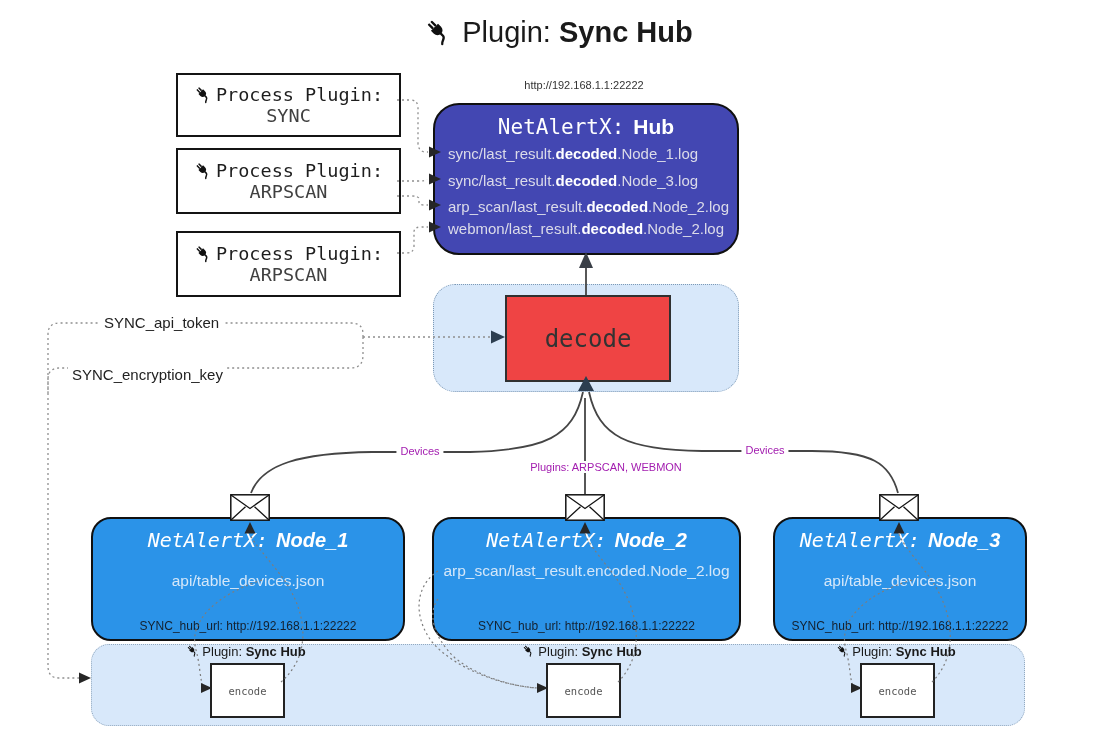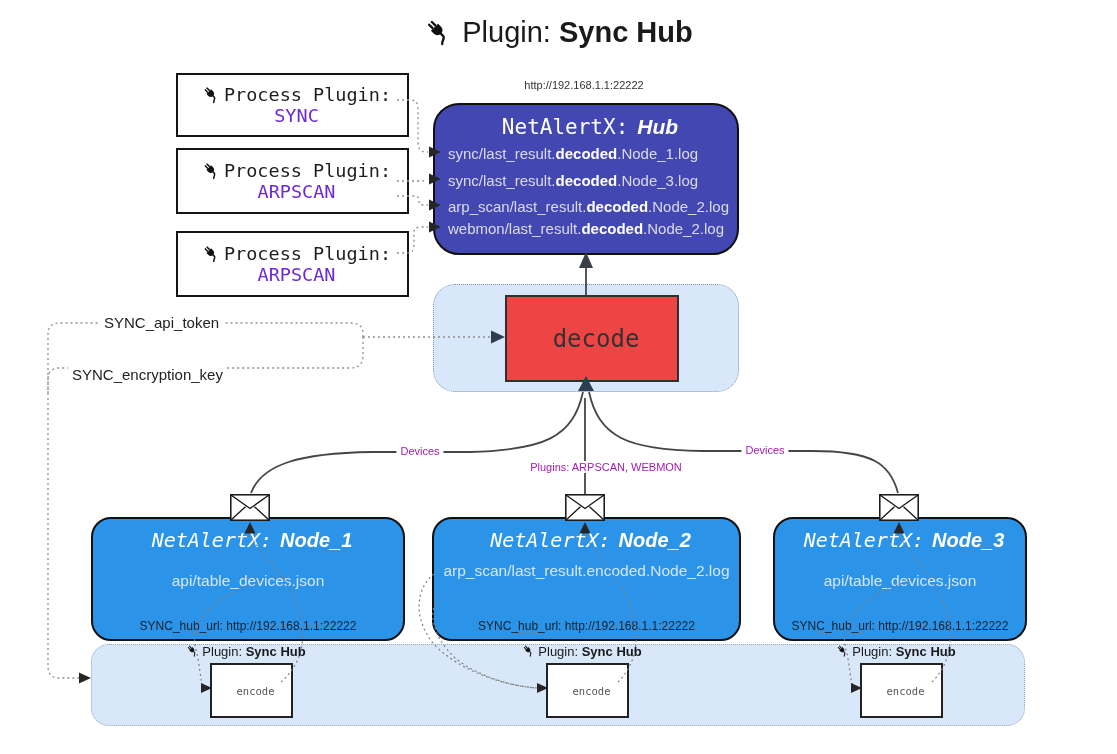--- a/index.html
+++ b/index.html
@@ -1,39 +1,39 @@
 <!DOCTYPE html>
 <html><head>
 <meta charset="utf-8">
 <style>
   html,body{margin:0;padding:0;background:#fff;}
   #canvas{position:relative;width:1117px;height:754px;background:#fff;overflow:hidden;
           font-family:"Liberation Sans","DejaVu Sans",sans-serif;color:#222;}
   .abs{position:absolute;}
-  .mono{font-family:"DejaVu Sans Mono","Liberation Mono",monospace;padding-left:8px;}
+  .mono{font-family:"DejaVu Sans Mono","Liberation Mono",monospace;}
   .nowrap{white-space:nowrap;}
 
   
   .title{left:0;top:16px;width:100%;text-align:center;font-size:29px;color:#1a1a1a;z-index:6;}
   .title .ic{vertical-align:-6px;margin-right:7px;}
   .title b{font-weight:700;}
 
   
   .pbox{left:176px;width:221px;background:#fff;border:2px solid #141414;z-index:4;
         display:flex;flex-direction:column;align-items:center;justify-content:center;}
   .pbox .l1{font-size:18.5px;color:#1d1d1d;display:flex;align-items:center;gap:2px;}
-  .pbox .l2{font-size:18.5px;color:#6d28d9;margin-top:0;}
+  .pbox .l2{font-size:18.5px;color:#404040;margin-top:0;}
 
   
   .huburl{left:433px;top:79px;width:302px;text-align:center;font-size:11px;color:#333;z-index:6;}
   .hub{left:433px;top:103px;width:302px;height:148px;background:#4347B2;border:2.5px solid #101010;
        border-radius:26px;z-index:1;}
   .hub-title{position:absolute;top:10px;width:100%;text-align:center;font-size:21px;color:#fff;}
   .hub-title .mono{margin-right:9px;}
-  .hub-title b{font-weight:700;font-style:italic;}
+  .hub-title b{font-weight:700;}
   .hub-log{position:absolute;left:13px;font-size:15px;color:#DBDBE9;white-space:nowrap;}
   .hub-log b{color:#fff;font-weight:700;}
 
   
   .dpanel{left:433px;top:284px;width:304px;height:106px;background:#D8E8FA;
           border:1.6px dotted #7D99B5;border-radius:22px;z-index:1;}
   .dbox{left:505px;top:295px;width:162px;height:83px;background:#ef4444;border:2.2px solid #303030;
         z-index:4;display:flex;align-items:center;justify-content:center;font-size:24px;color:#333;}
 
   

